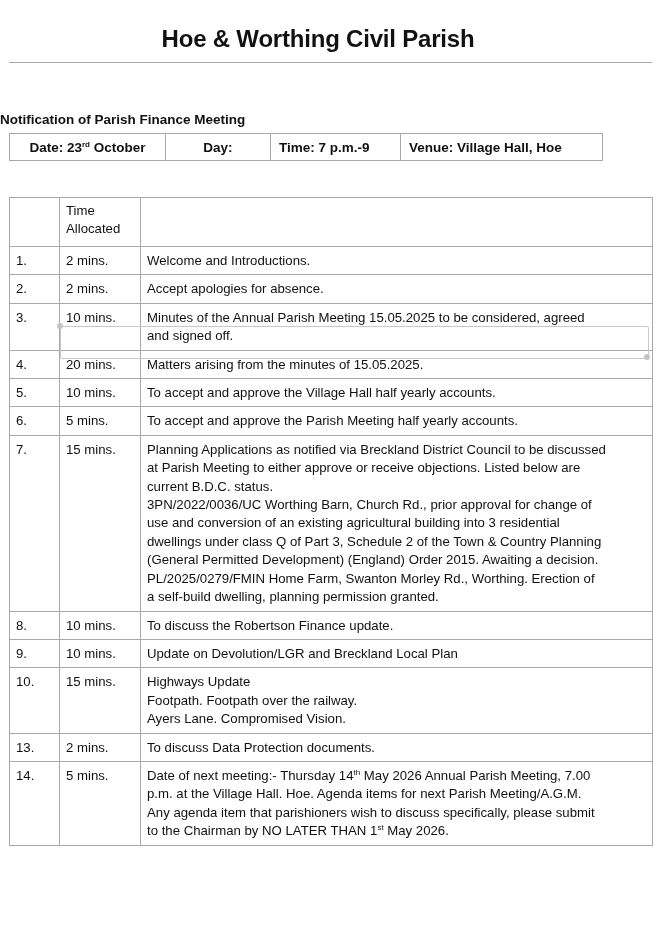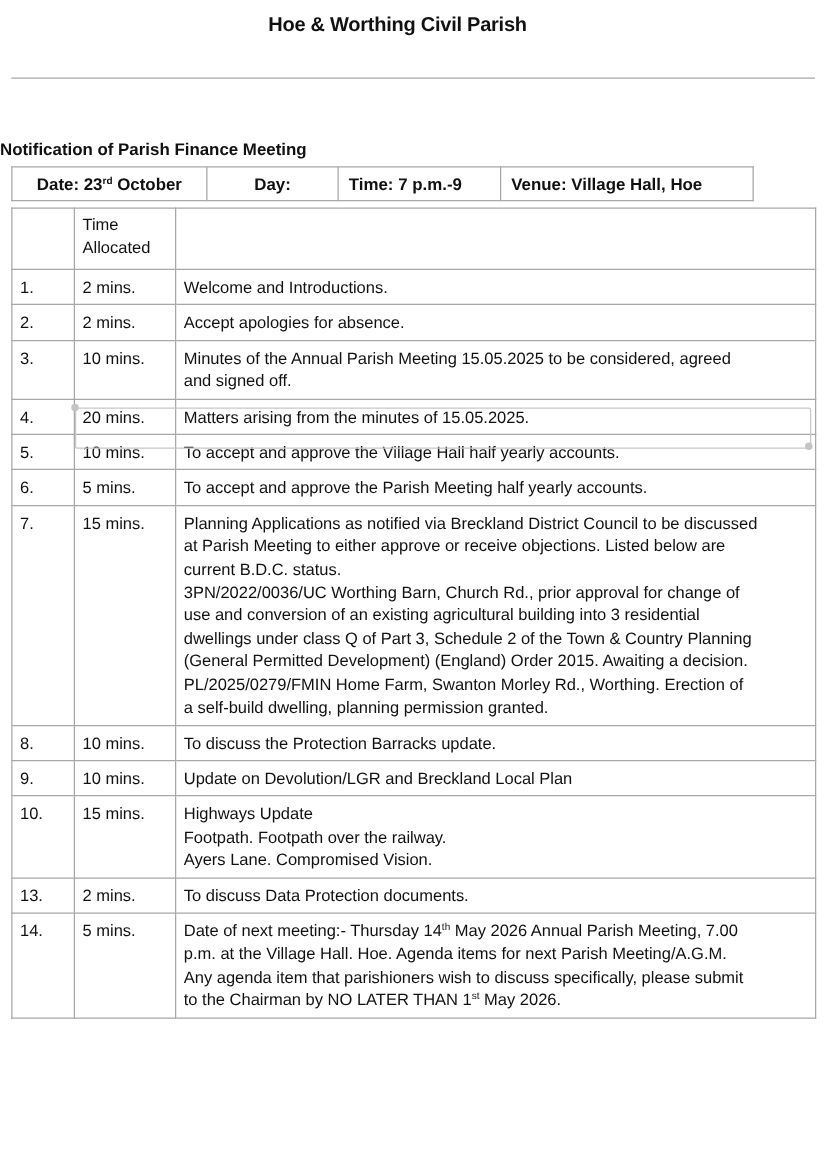--- a/index.html
+++ b/index.html
@@ -11,24 +11,24 @@
       width: 670px;
       height: 938px;
       position: relative;
       overflow: hidden;
       font-family: "Liberation Sans", "DejaVu Sans", sans-serif;
       color: #111111;
     }
     .title {
       position: absolute;
       left: 0;
-      top: 12px;
+      top: 25px;
       width: 636px;
       text-align: center;
-      font-size: 16px;
+      font-size: 24px;
       font-weight: bold;
       letter-spacing: -0.2px;
     }
     .rule {
       position: absolute;
       left: 9px;
       top: 62px;
       width: 643px;
       height: 0;
       border-top: 1px solid #a8a8a8;
@@ -65,21 +65,21 @@
       vertical-align: middle;
     }
     .info-table td.c { text-align: center; }
     .info-table sup {
       font-size: 8px;
       vertical-align: 5px;
       line-height: 0;
     }
     .agenda-table {
       left: 9px;
-      top: 166px;
+      top: 197px;
       width: 644px;
       table-layout: fixed;
     }
     .agenda-table td {
       border: 1px solid #a8a8a8;
       font-size: 13.2px;
       line-height: 18.4px;
       vertical-align: top;
       padding: 5px 6px 4px 6px;
     }
@@ -204,21 +204,21 @@
           <span class="line">dwellings under class Q of Part 3, Schedule 2 of the Town &amp; Country Planning</span>
           <span class="line">(General Permitted Development) (England) Order 2015.  Awaiting a decision.</span>
           <span class="line">PL/2025/0279/FMIN Home Farm, Swanton Morley Rd., Worthing. Erection of</span>
           <span class="line">a self-build dwelling, planning permission granted.</span>
         </td>
       </tr>
       <tr>
         <td>8.</td>
         <td>10 mins.</td>
         <td>
-          <span class="line">To discuss the Protection Barracks update.</span>
+          <span class="line">To discuss the Robertson Finance update.</span>
         </td>
       </tr>
       <tr>
         <td>9.</td>
         <td>10 mins.</td>
         <td>
           <span class="line">Update on Devolution/LGR and Breckland Local Plan</span>
         </td>
       </tr>
       <tr>

